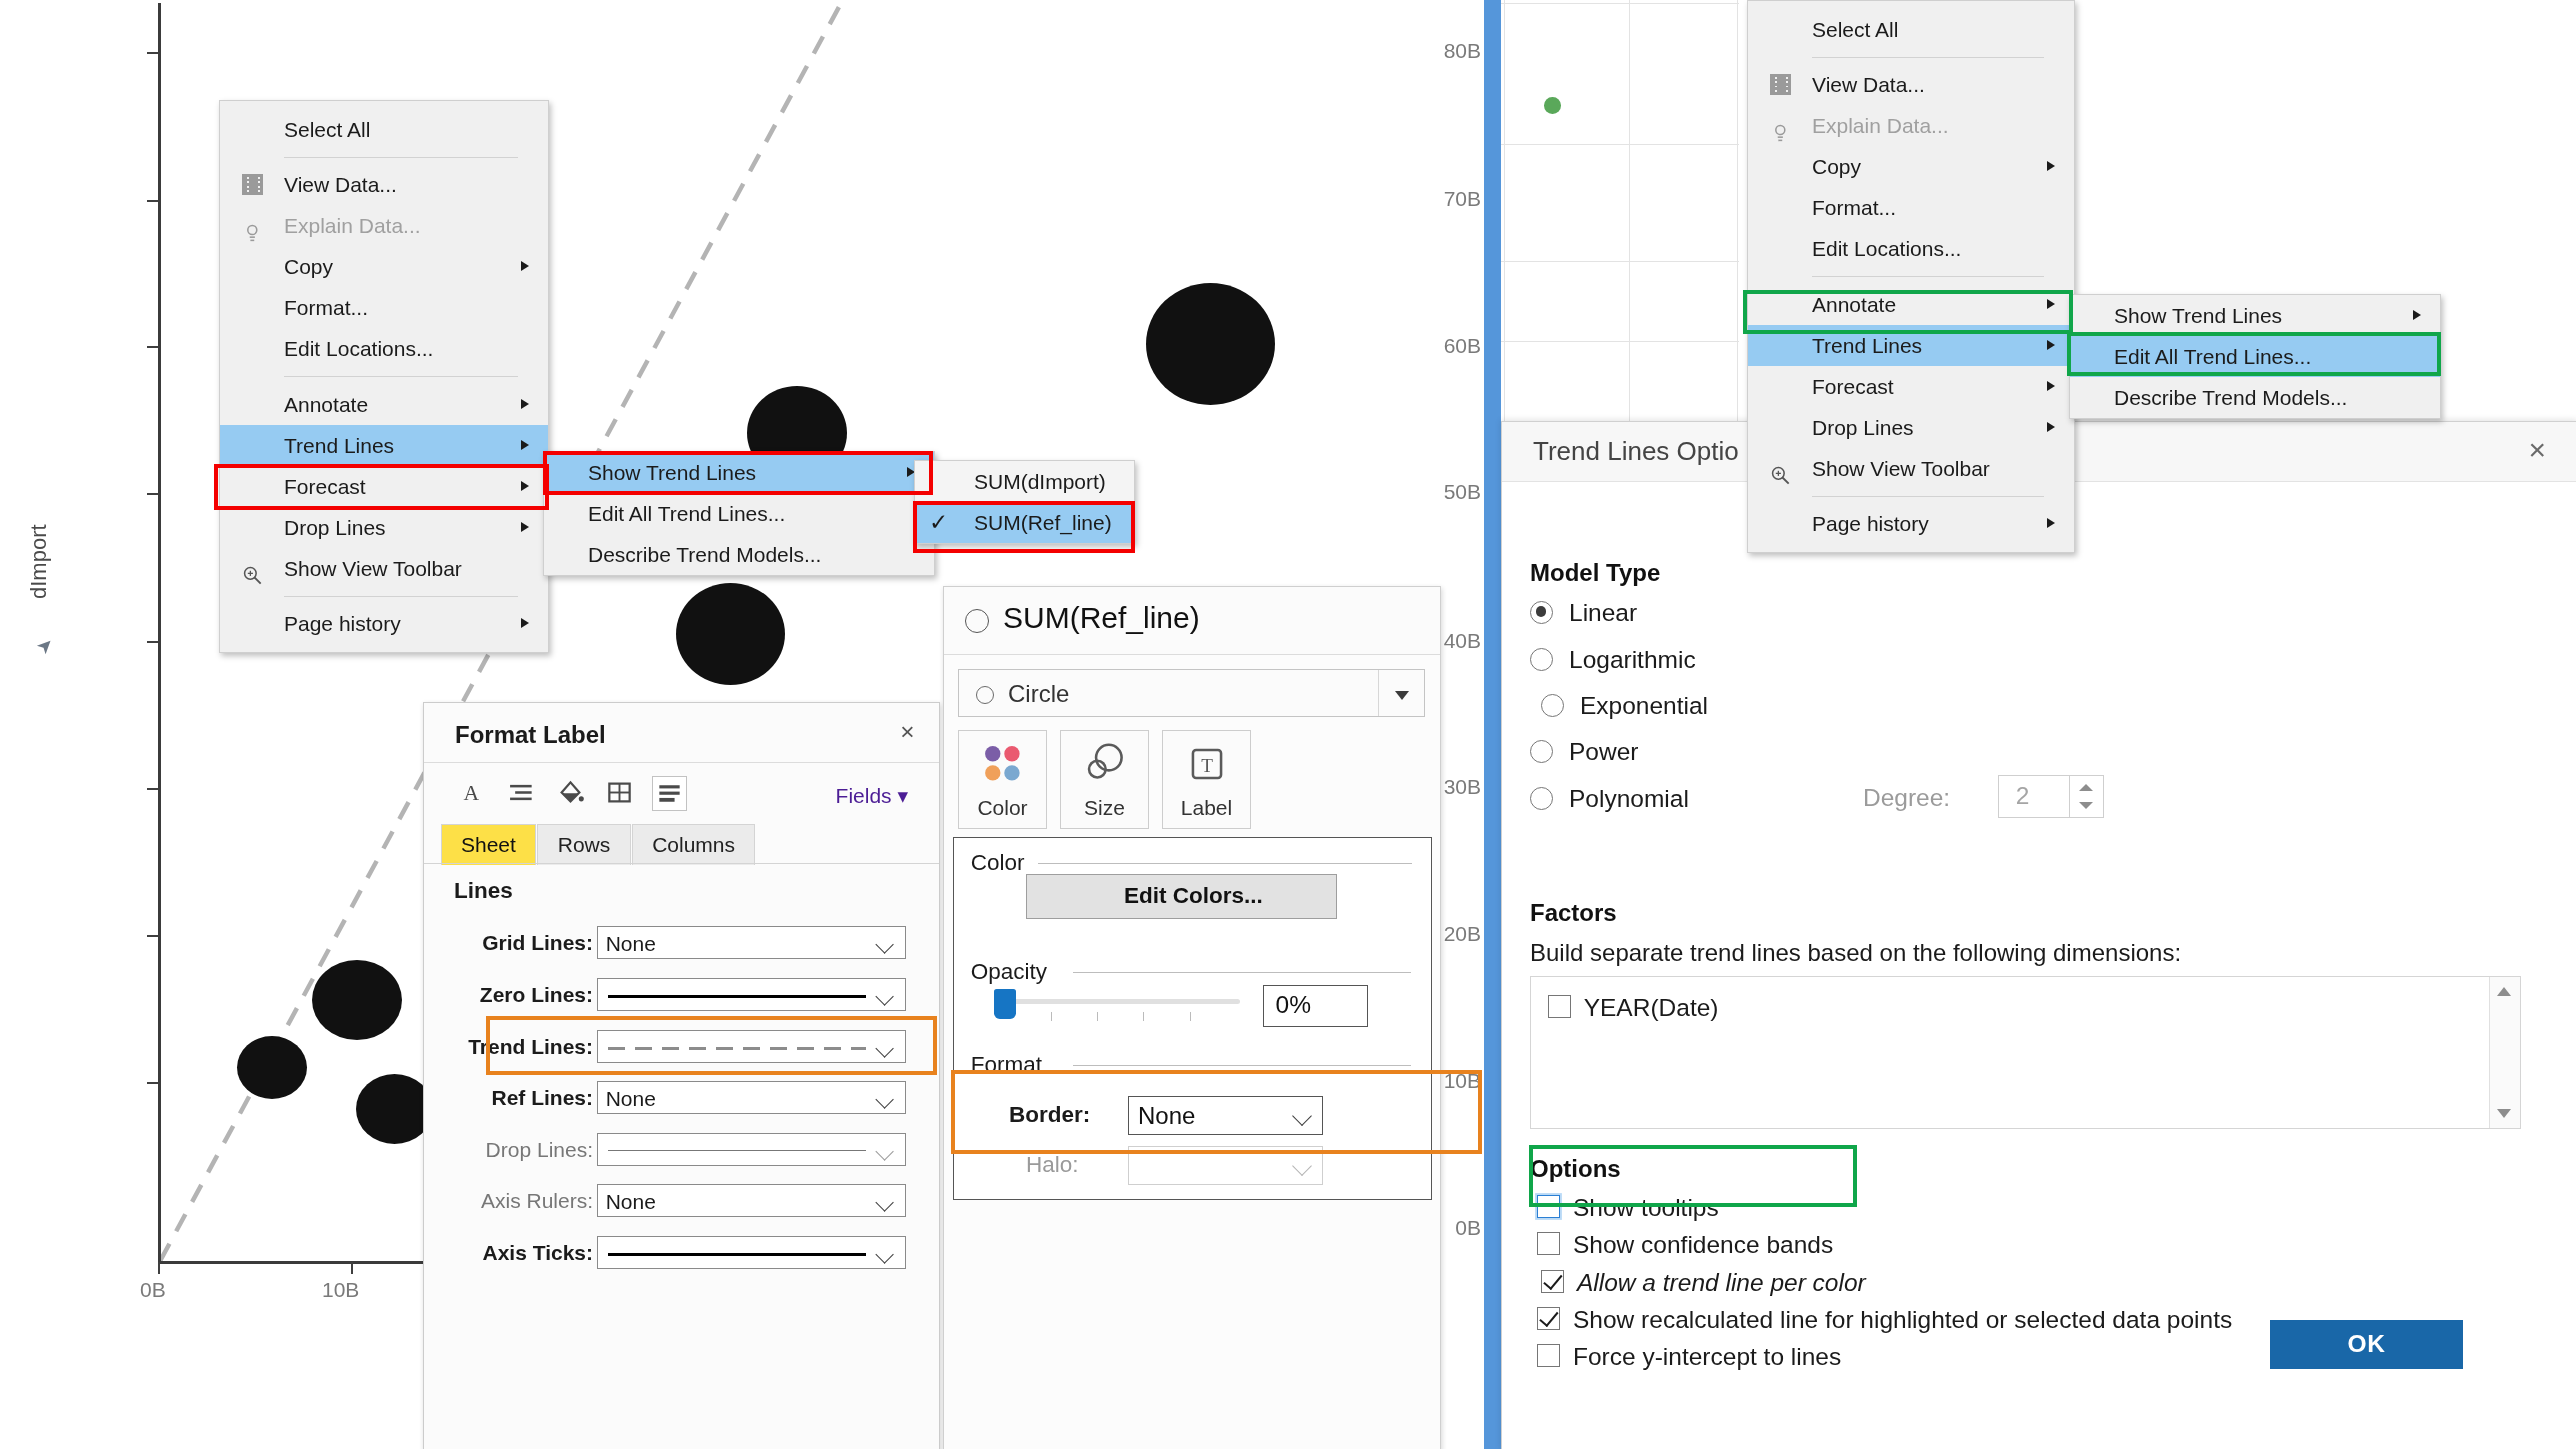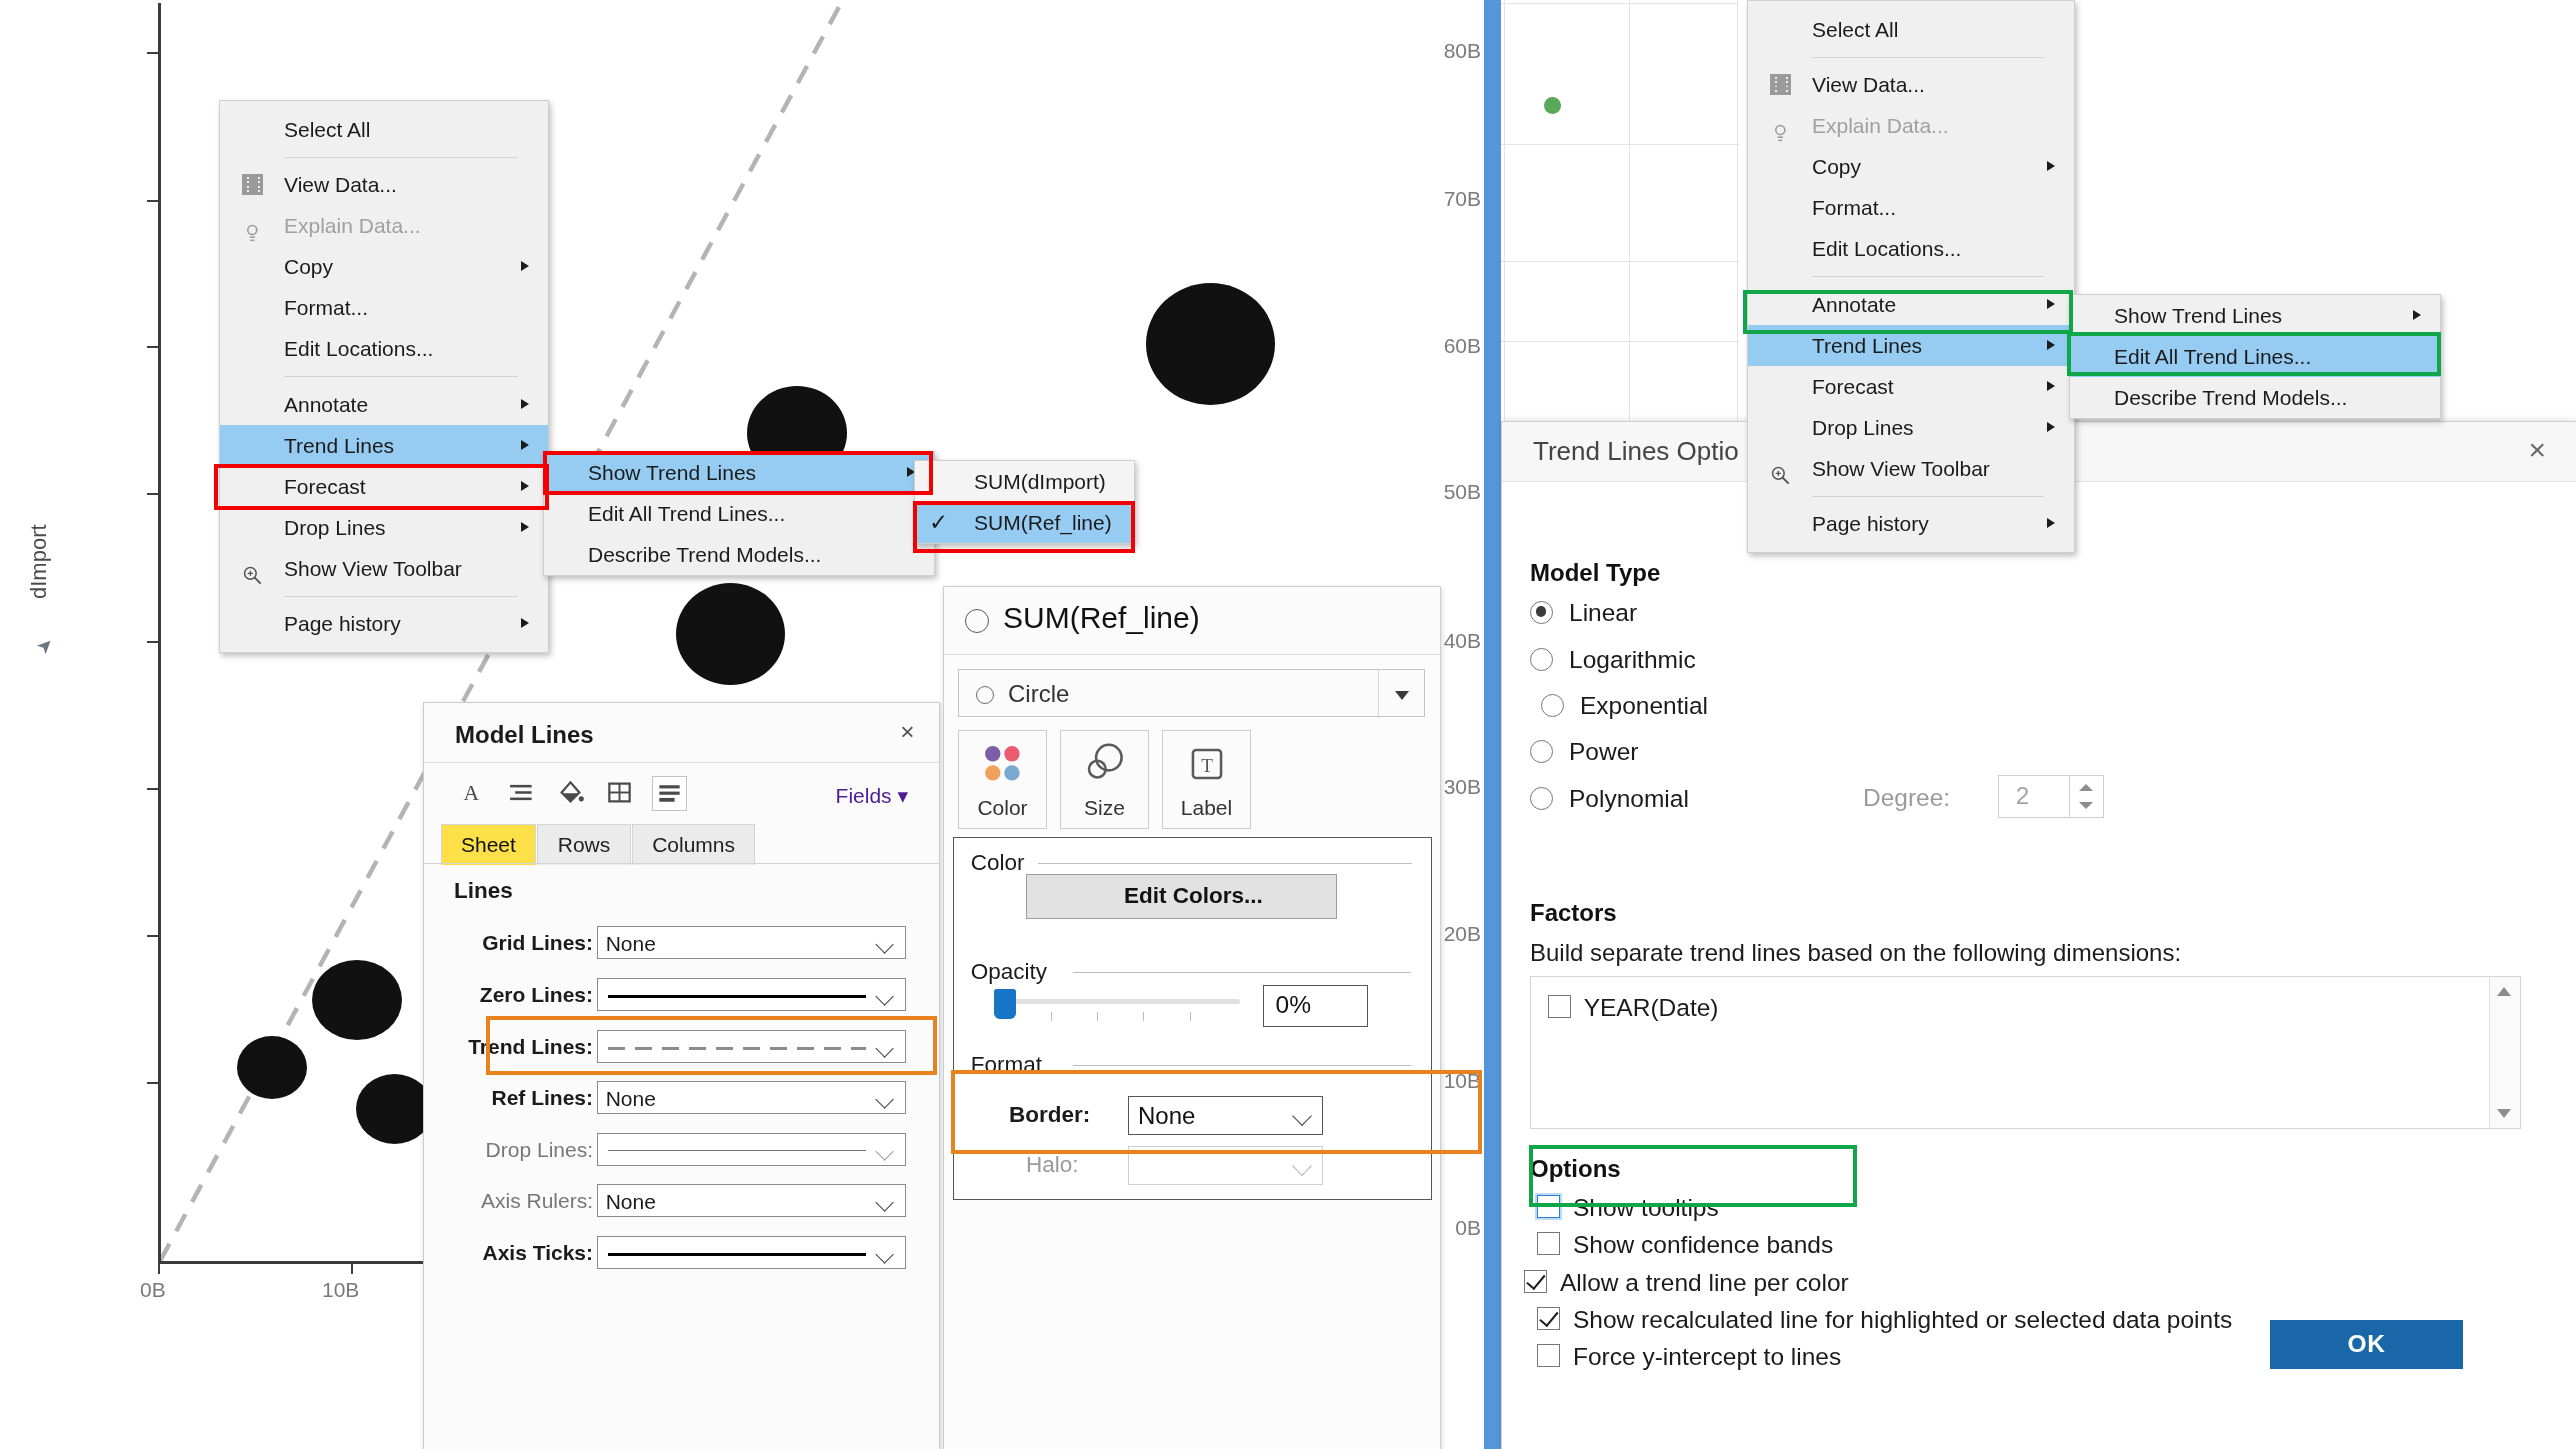--- a/index.html
+++ b/index.html
@@ -351,21 +351,21 @@
     <span style="position:absolute;left:14px;top:0;font-size:23px;color:#1b1b1b;">✓</span>
     <span>SUM(Ref_line)</span>
   </div>
 </div>
 
 <div class="hl-red" style="left:214px;top:464px;width:335px;height:46px;"></div>
 <div class="hl-red" style="left:543px;top:451px;width:390px;height:44px;"></div>
 <div class="hl-red" style="left:913px;top:501px;width:222px;height:52px;"></div>
 
 <div class="abs" id="format-panel">
-  <div id="fp-title">Model Lines</div>
+  <div id="fp-title">Format Label</div>
   <div id="fp-close">×</div>
   <div id="fp-hr"></div>
 
   <div id="fp-toolbar">
     <div class="tb-btn" style="left:32px;">
       <svg width="33" height="33" viewBox="0 0 52 52">
           <text x="12" y="38" font-family="Liberation Serif, serif" font-size="34" fill="#4a4a4a">A</text>
         </svg>
     </div>
     <div class="tb-btn" style="left:81px;">
@@ -596,21 +596,21 @@
   <div class="dlg-h" style="left:28px;top:733px;">Options</div>
 
   <div class="cb-row" style="left:35px;top:773px;width:451px;">
     <span class="cbox focus"></span>
     <span class="cb-lbl">Show tooltips</span>
   </div>
   <div class="cb-row" style="left:35px;top:810px;width:580px;">
     <span class="cbox"></span>
     <span class="cb-lbl">Show confidence bands</span>
   </div>
-  <div class="cb-row" style="left:22px;top:848px;width:644px;">
+  <div class="cb-row" style="left:39px;top:848px;width:644px;font-style:italic;">
     <span class="cbox on"></span>
     <span class="cb-lbl">Allow a trend line per color</span>
   </div>
   <div class="cb-row" style="left:35px;top:885px;width:966px;">
     <span class="cbox on"></span>
     <span class="cb-lbl">Show recalculated line for highlighted or selected data points</span>
   </div>
   <div class="cb-row" style="left:35px;top:922px;width:580px;">
     <span class="cbox"></span>
     <span class="cb-lbl">Force y-intercept to lines</span>

